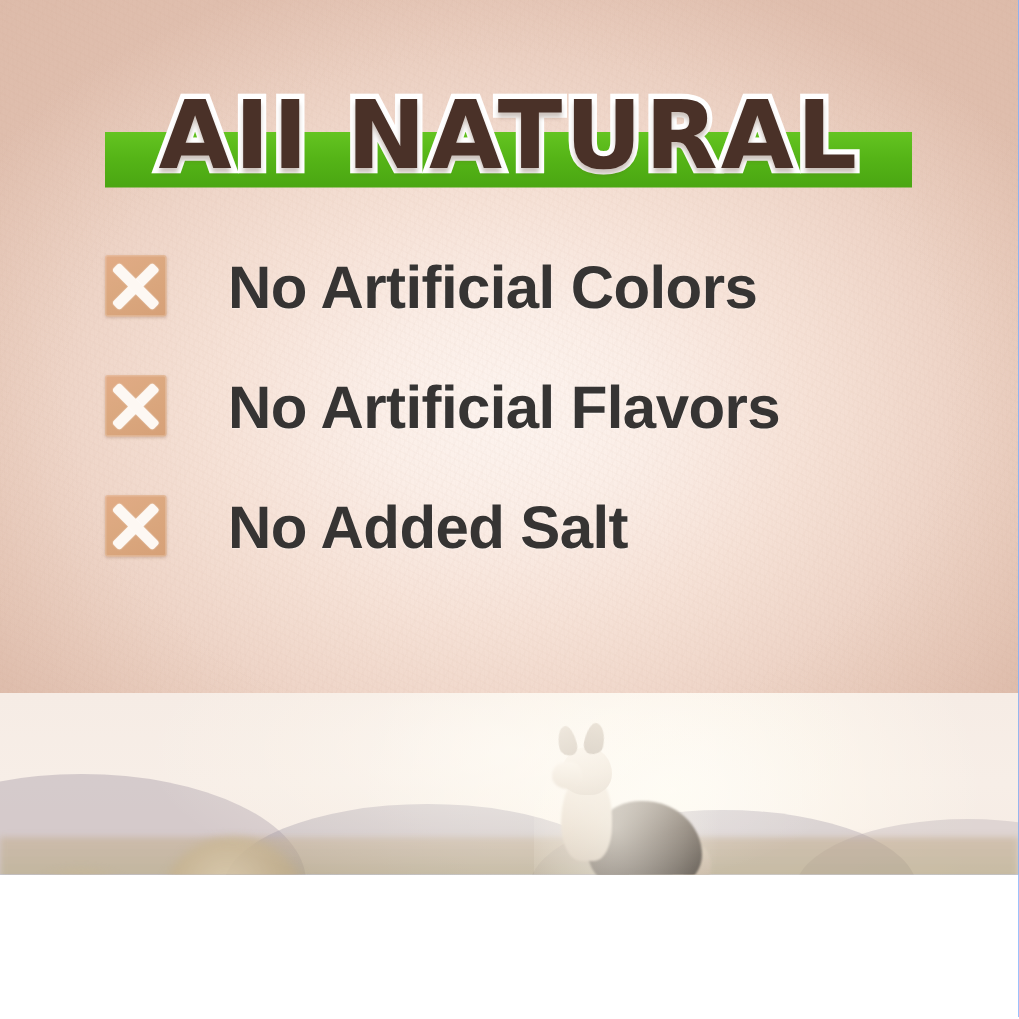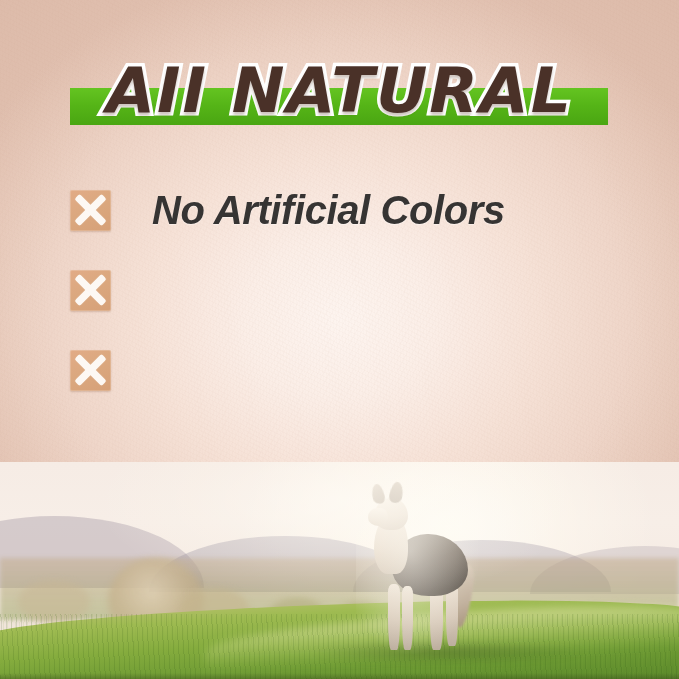--- a/index.html
+++ b/index.html
@@ -6,24 +6,23 @@
   * { margin:0; padding:0; box-sizing:border-box; }
   html, body {
     width:679px; height:679px;
     overflow:hidden;
     font-family:"Liberation Sans", sans-serif;
   }
 
   
   #panel {
     position:relative;
-    width:679px; height:679px;
+    width:679px; height:583px;
     background:#3b82f6;
     overflow:hidden;
-    font-style:italic;
   }
 
   
   .bg-base {
     position:absolute; inset:0;
     background:
       radial-gradient(ellipse 62% 52% at 50% 47%,
         #fdf4ef 0%,
         #fbeee7 22%,
         #f6e2d7 46%,
@@ -76,21 +75,21 @@
   }
 
   
   .features {
     position:absolute;
     left:70px; top:170px;
     width:560px;
   }
   .feature-row {
     display:flex;
-    align-items:center;
+    align-items:flex-start;
     height:80px;
   }
   .x-box {
     position:relative;
     flex:0 0 auto;
     width:41px; height:41px;
     background:linear-gradient(150deg,#e2ab86 0%,#dba87f 45%,#d6a077 100%);
     border-radius:2px;
     box-shadow:
       inset 0 0 0 1px rgba(255,255,255,.18),
@@ -297,25 +296,27 @@
 
   <div class="features">
 
     <div class="feature-row">
       <span class="x-box"></span>
       <span class="feature-label">No Artificial Colors</span>
     </div>
 
     <div class="feature-row">
       <span class="x-box"></span>
+      <span class="feature-label">No Artificial Flavors</span>
     </div>
 
 
     <div class="feature-row">
       <span class="x-box"></span>
+      <span class="feature-label">No Added Salt</span>
     </div>
 
   </div>
 
   <div class="photo">
     <div class="sky"></div>
     <div class="sun-glow"></div>
 
     <div class="ridge ridge-a"></div>
     <div class="ridge ridge-b"></div>

